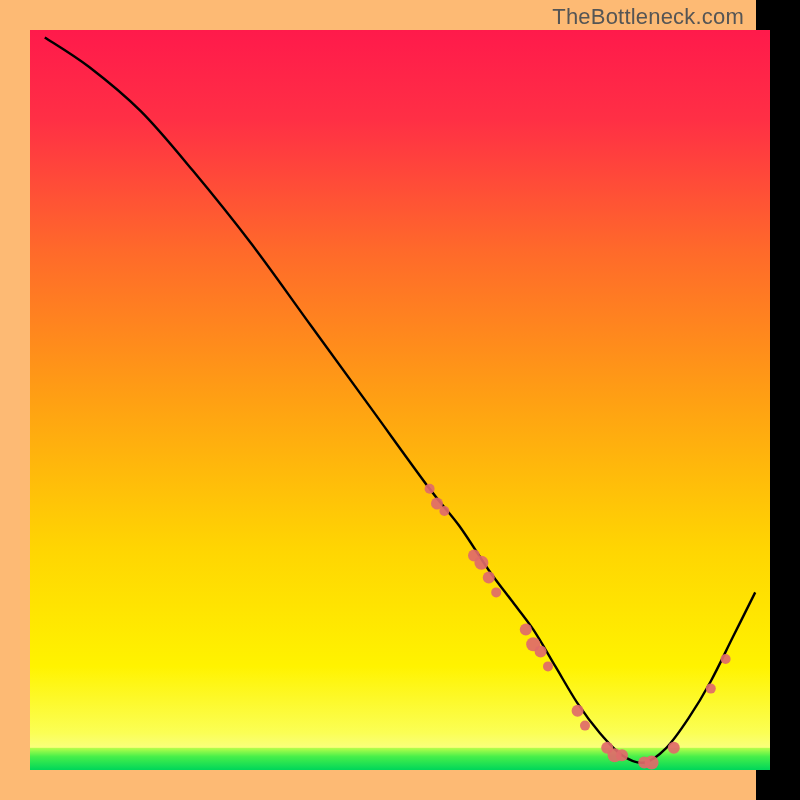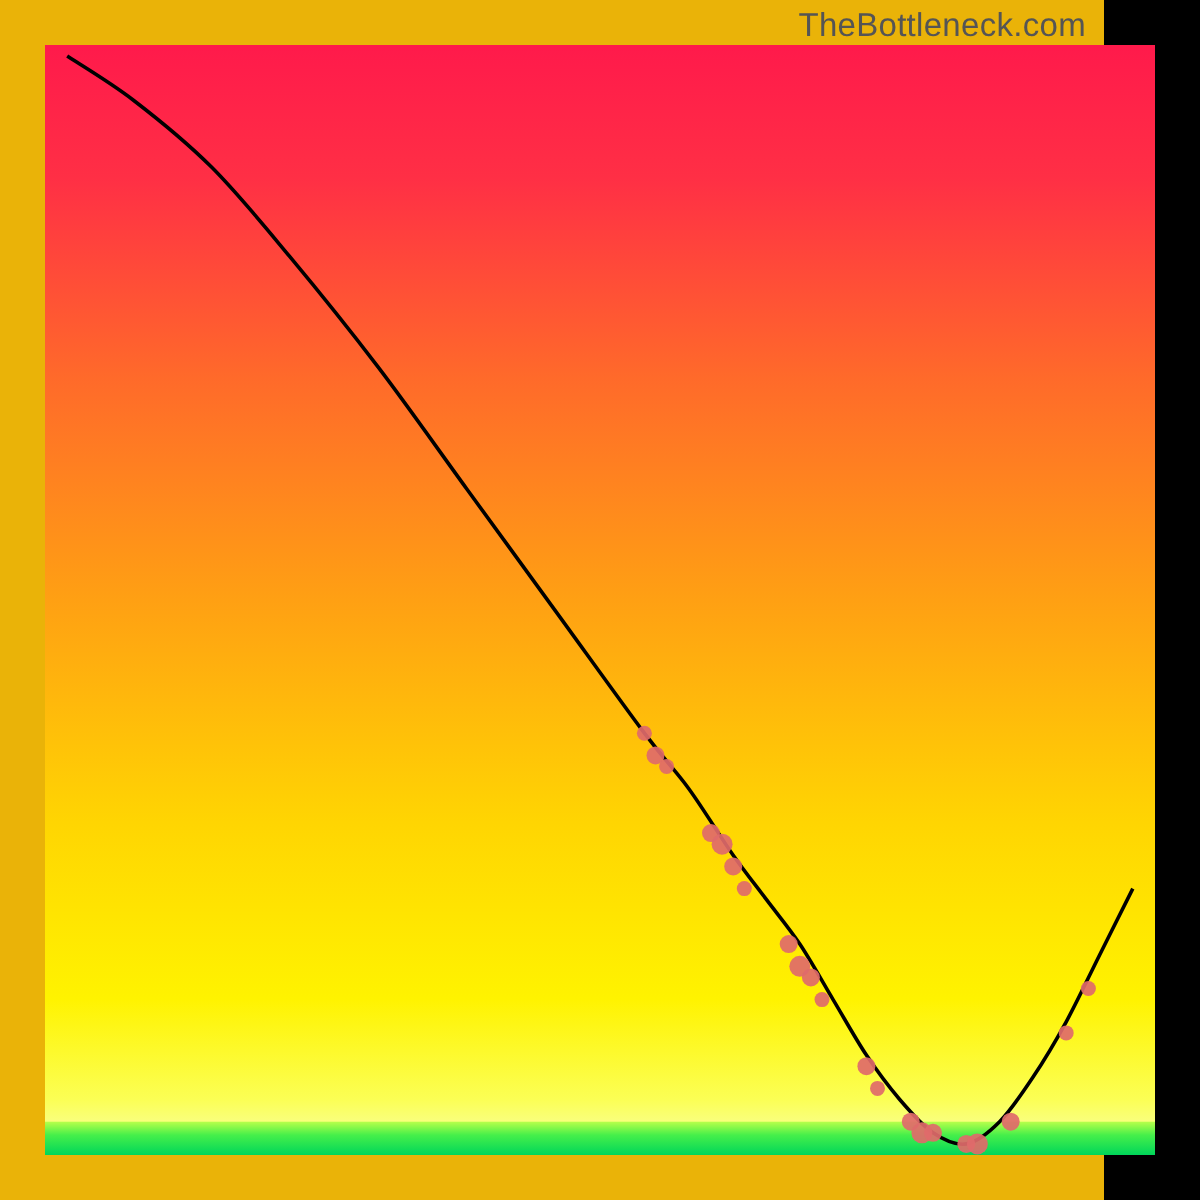--- a/index.html
+++ b/index.html
@@ -8,21 +8,22 @@
     width: 800px;
     height: 800px;
     background: #000;
     overflow: hidden;
     font-family: Arial, Helvetica, sans-serif;
   }
   .outer {
     position: relative;
     width: 736px;
     height: 800px;
-    background: #eab308;
+    background: #fdba74;
+    padding-left: 20px;
   }
   .watermark {
     position: absolute;
     top: 4px;
     right: 12px;
     color: #555;
     font-size: 22px;
     font-weight: 500;
     letter-spacing: 0.2px;
     z-index: 30;

